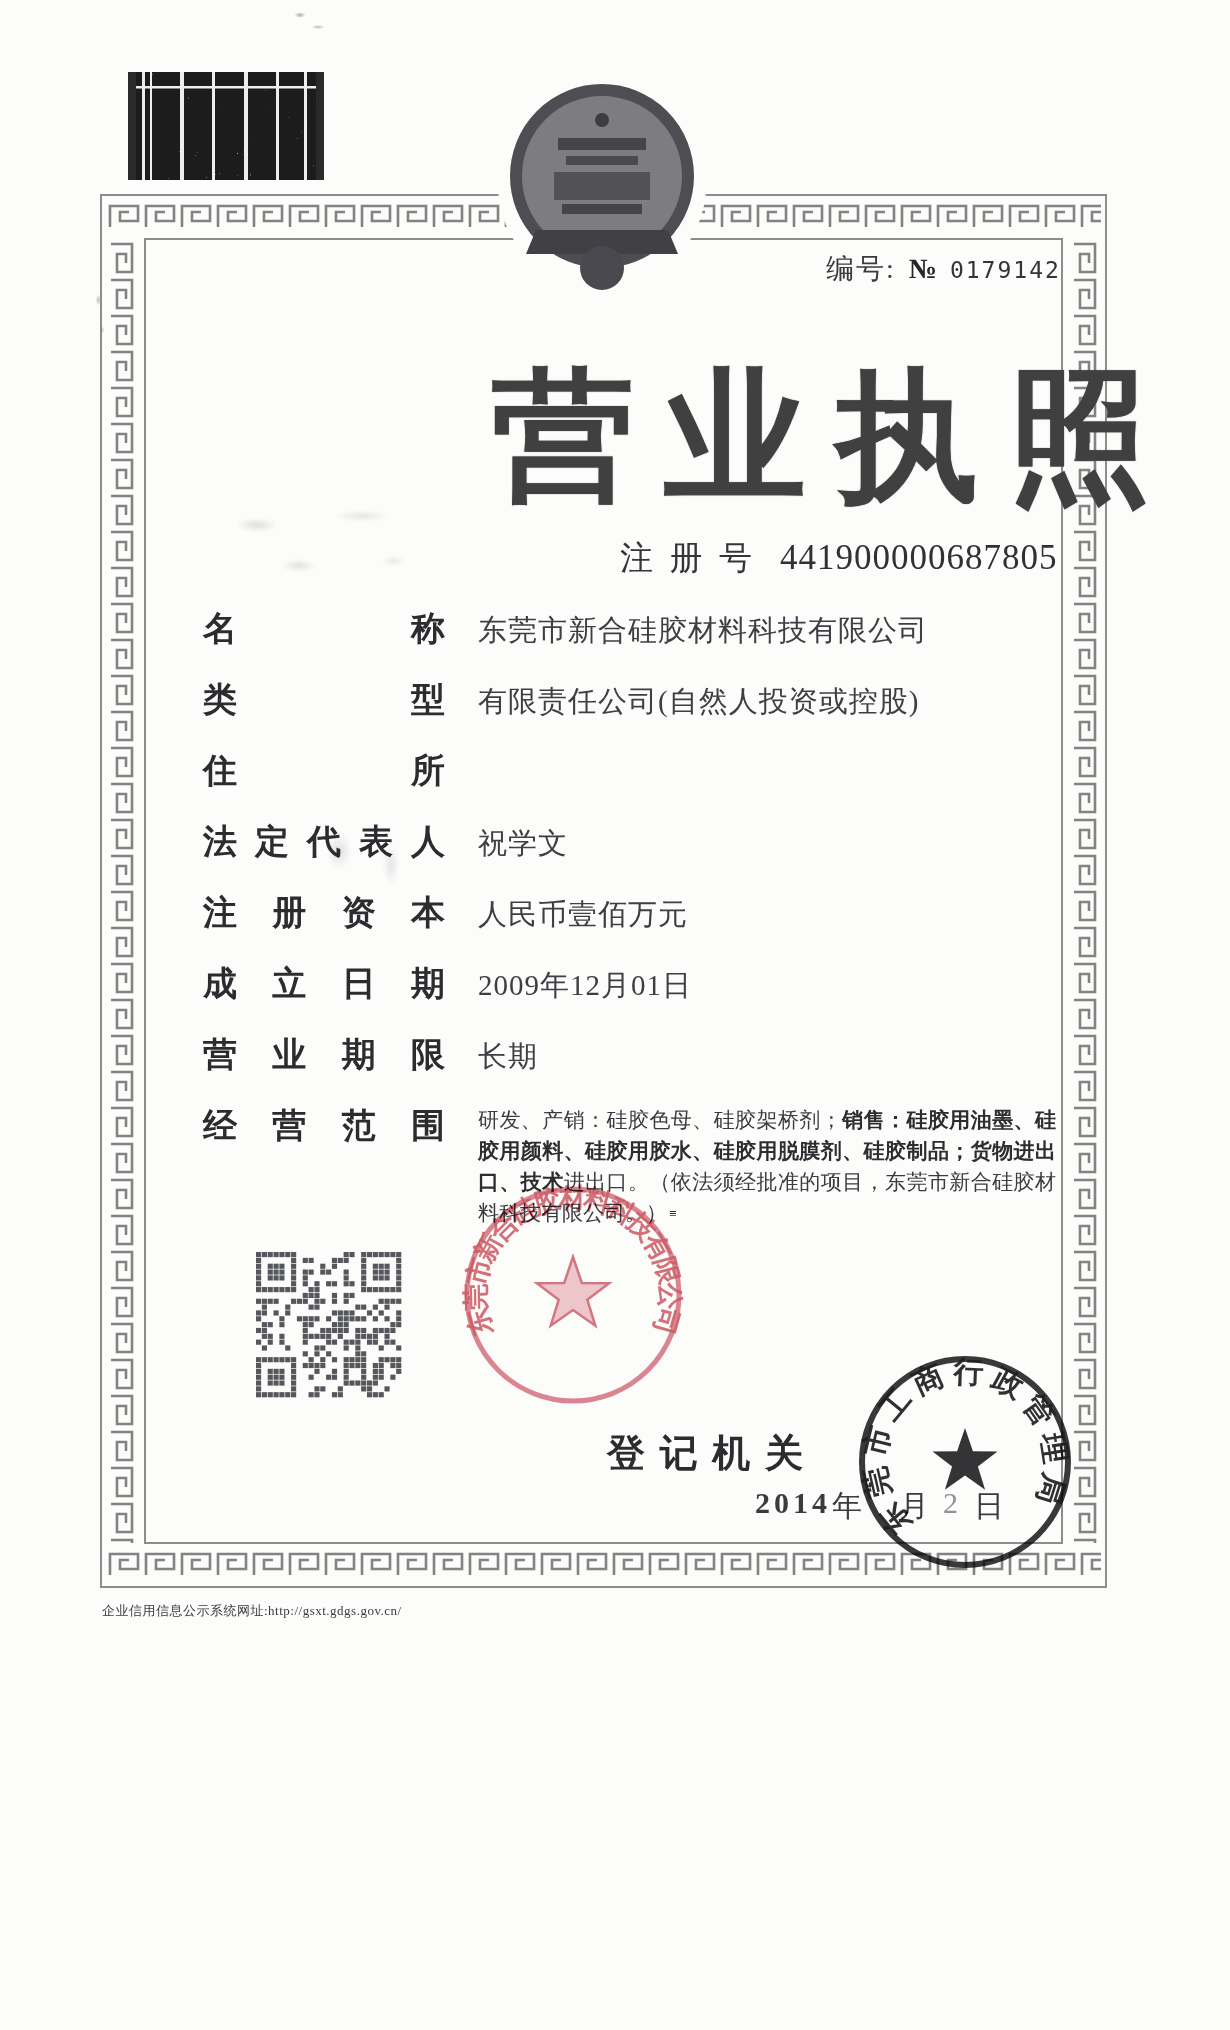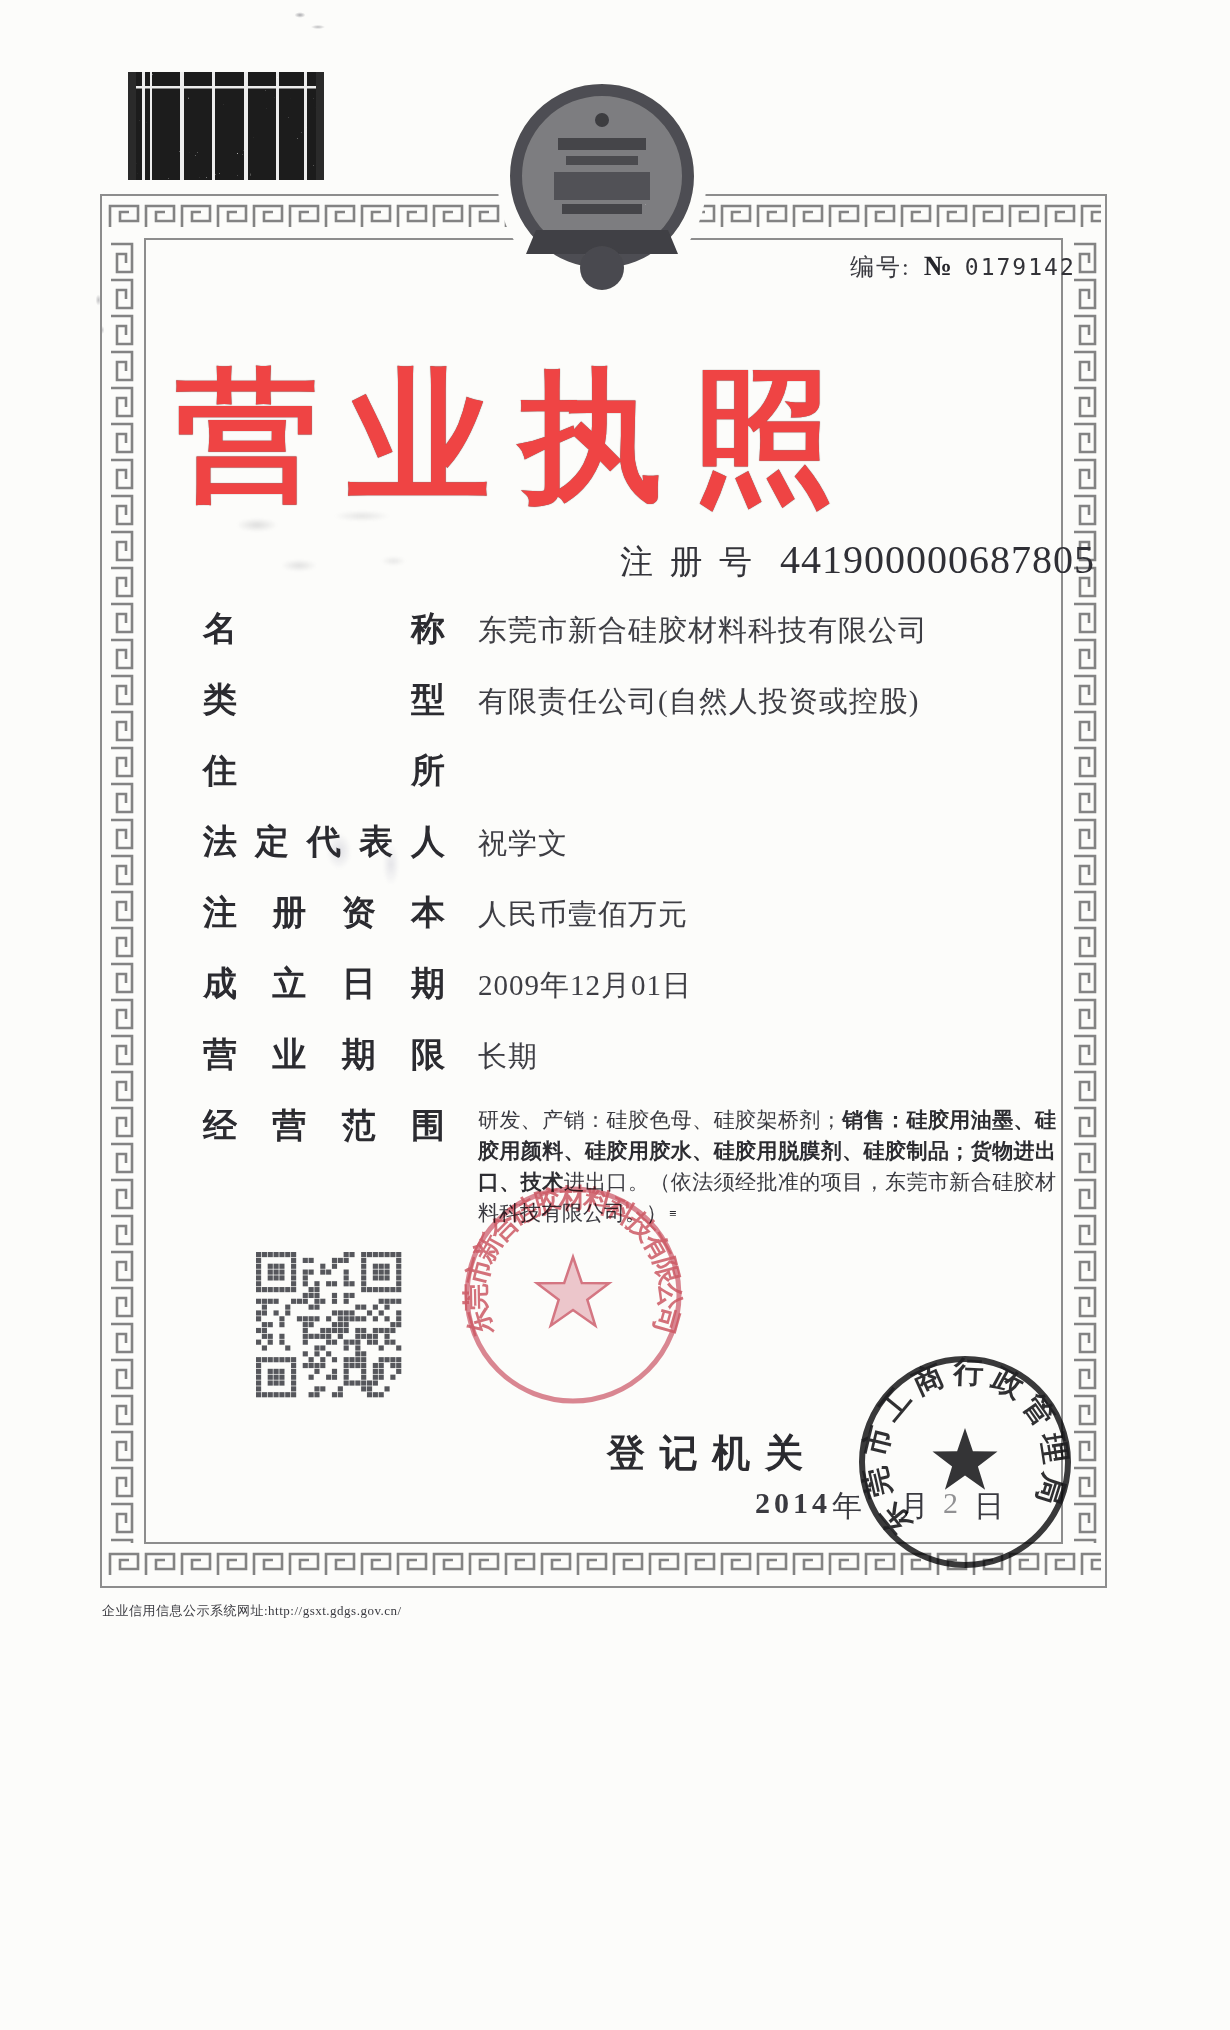--- a/index.html
+++ b/index.html
@@ -48,32 +48,32 @@
   .band-left   { left:104px; top:240px;  width:36px;  height:1303px; flex-direction:column; }
   .band-right  { left:1067px;top:240px;  width:36px;  height:1303px; flex-direction:column; }
   .band svg { flex:none; }
   .vm { flex:none; width:36px; height:36px; display:flex; align-items:center; justify-content:center; }
   .vm svg { transform:rotate(90deg); }
   
   .barcode { position:absolute; left:128px; top:72px; }
   .emblem  { position:absolute; left:496px; top:80px; z-index:5; }
   .serial  { position:absolute; left:826px; top:250px; display:flex; align-items:baseline; gap:13px;
              z-index:6; }
-  .serial-label { font-size:24px; color:#3a3a40; letter-spacing:2px;margin-left:24px; }
+  .serial-label { font-size:28px; color:#3a3a40; letter-spacing:2px; }
   .serial-numero { font-size:28px; font-weight:bold; color:#26262b; }
   .serial-number { font-family:"DejaVu Sans Mono","Liberation Mono",monospace;
                    font-size:23px; color:#333338; letter-spacing:2px;text-align:right; }
-  .title { position:absolute; left:146px; top:342px; width:1034px; text-align:left;
+  .title { position:absolute; left:146px; top:342px; width:1034px; text-align:right;
            font-family:"Liberation Sans","DejaVu Sans",sans-serif;
            font-weight:900; font-size:142px; letter-spacing:30px; padding-left:30px;
-           color:#ef4444; text-shadow:0 0 1px #555; }
+           color:#404040; text-shadow:0 0 1px #555; }
   .regline { position:absolute; left:620px; top:536px; display:flex; align-items:baseline; }
   .regline-label { width:132px; display:flex; justify-content:space-between;
            font-size:33px; color:#34343a; }
-  .regline-value { margin-left:28px; font-size:40px; color:#303036; letter-spacing:1px; }
+  .regline-value { margin-left:28px; font-size:35px; color:#303036; letter-spacing:1px; }
   
   .fields { position:absolute; left:203px; top:606px; width:862px; }
   .field-row { display:flex; align-items:flex-start; margin-bottom:25px; min-height:46px; }
   .field-label { width:242px; flex:none; display:flex; justify-content:space-between;
            font-family:"Liberation Sans","DejaVu Sans",sans-serif;
            font-weight:700; font-size:34px; color:#2b2b30; }
   .field-value { margin-left:33px; font-size:29px; color:#3e3e44; padding-top:5px;
            letter-spacing:1px; }
   .field-value.scope { font-size:21px; width:578px; line-height:31px; letter-spacing:0;
            padding-top:2px; color:#3a3a40; text-align:justify; }

